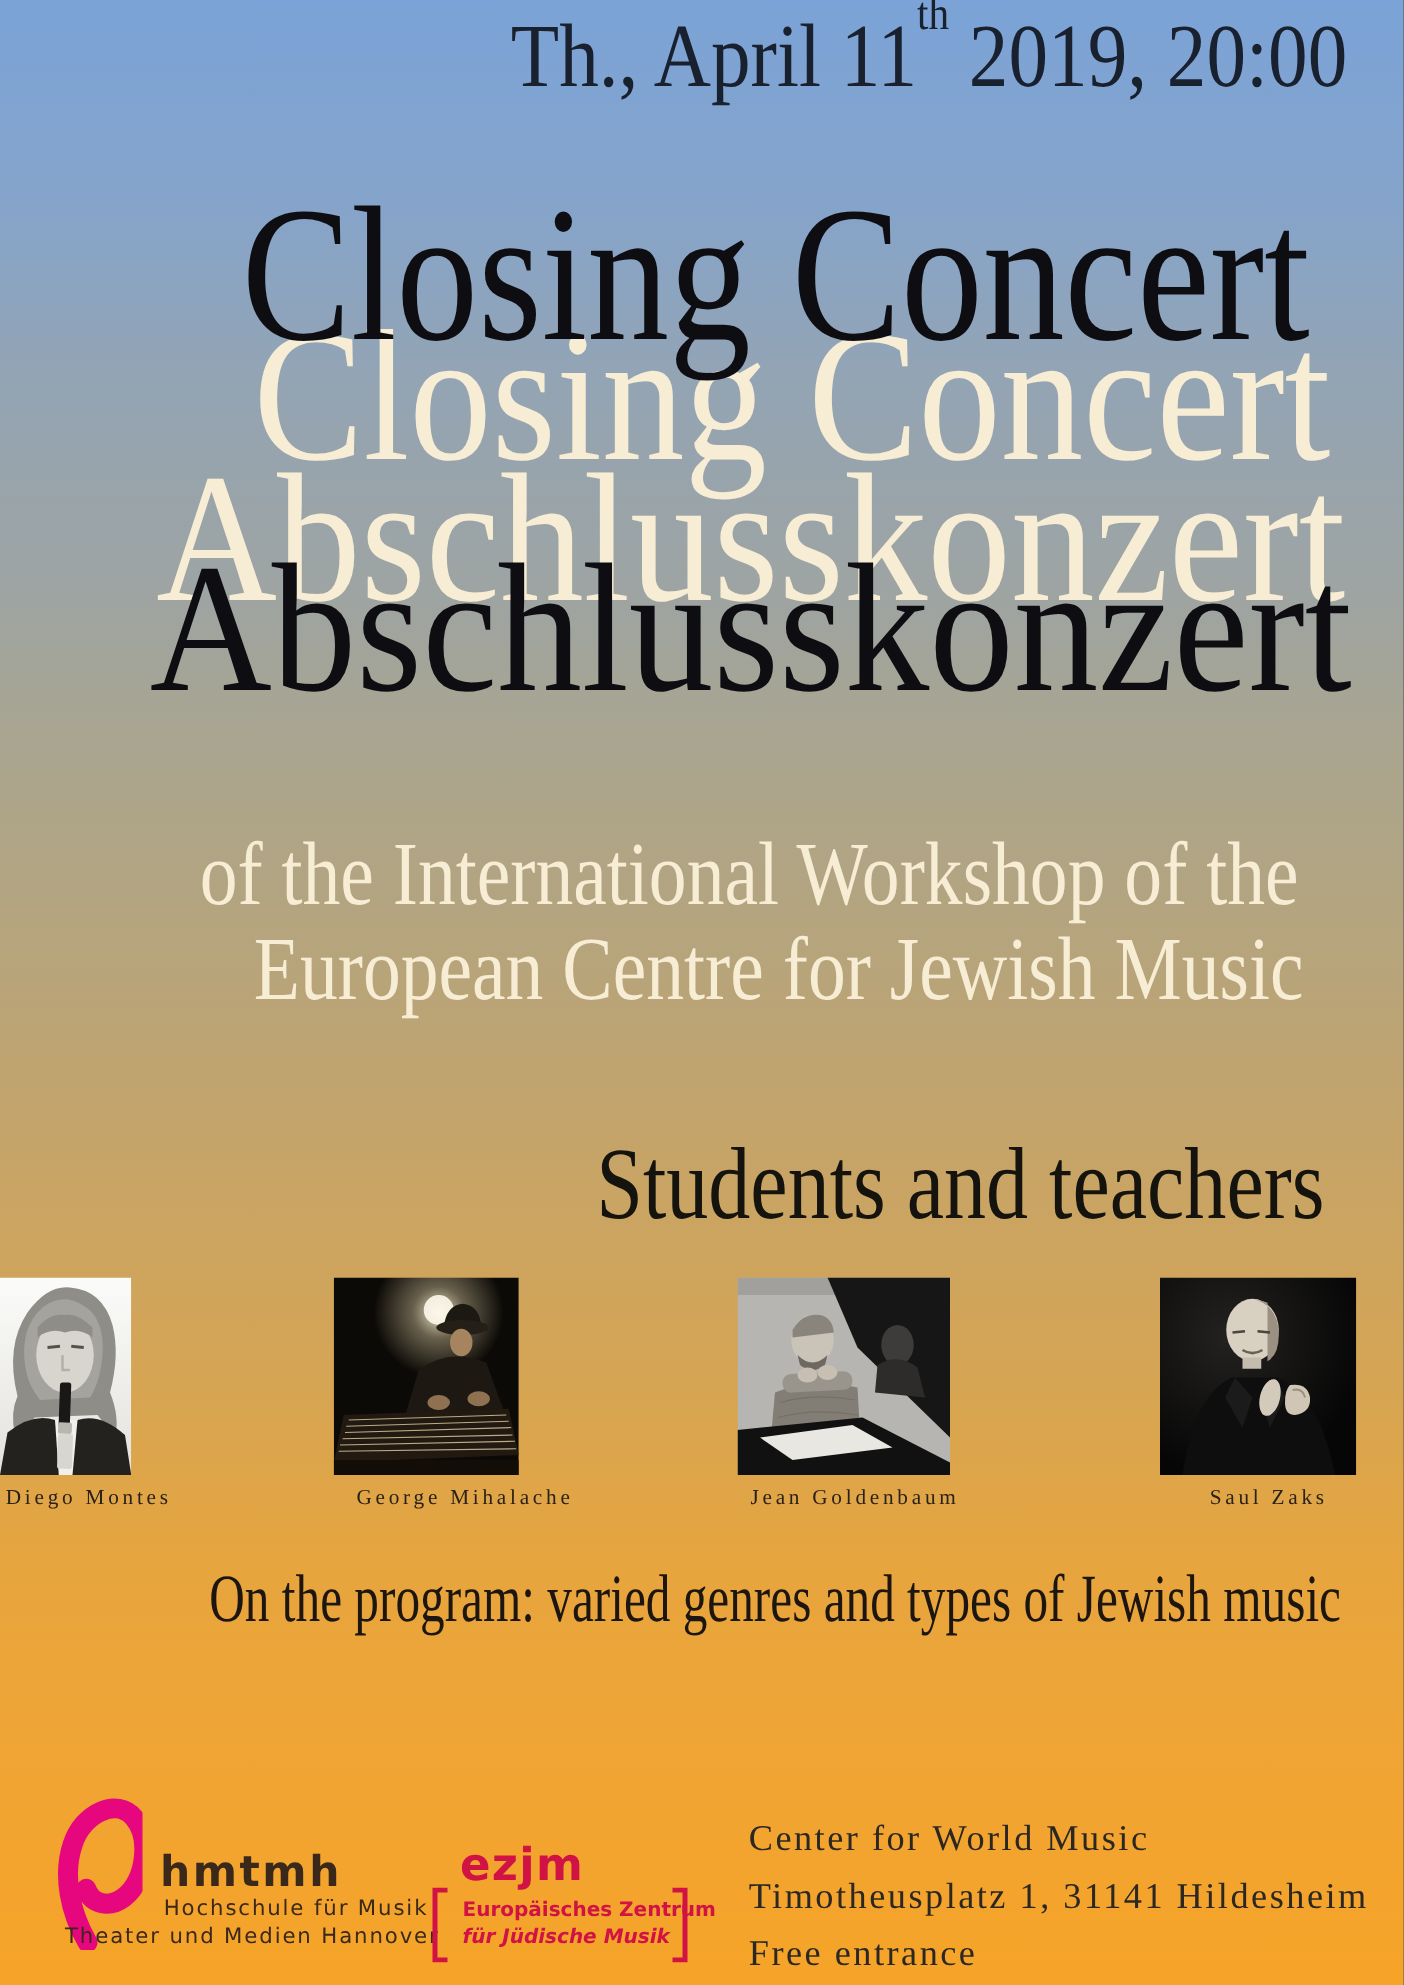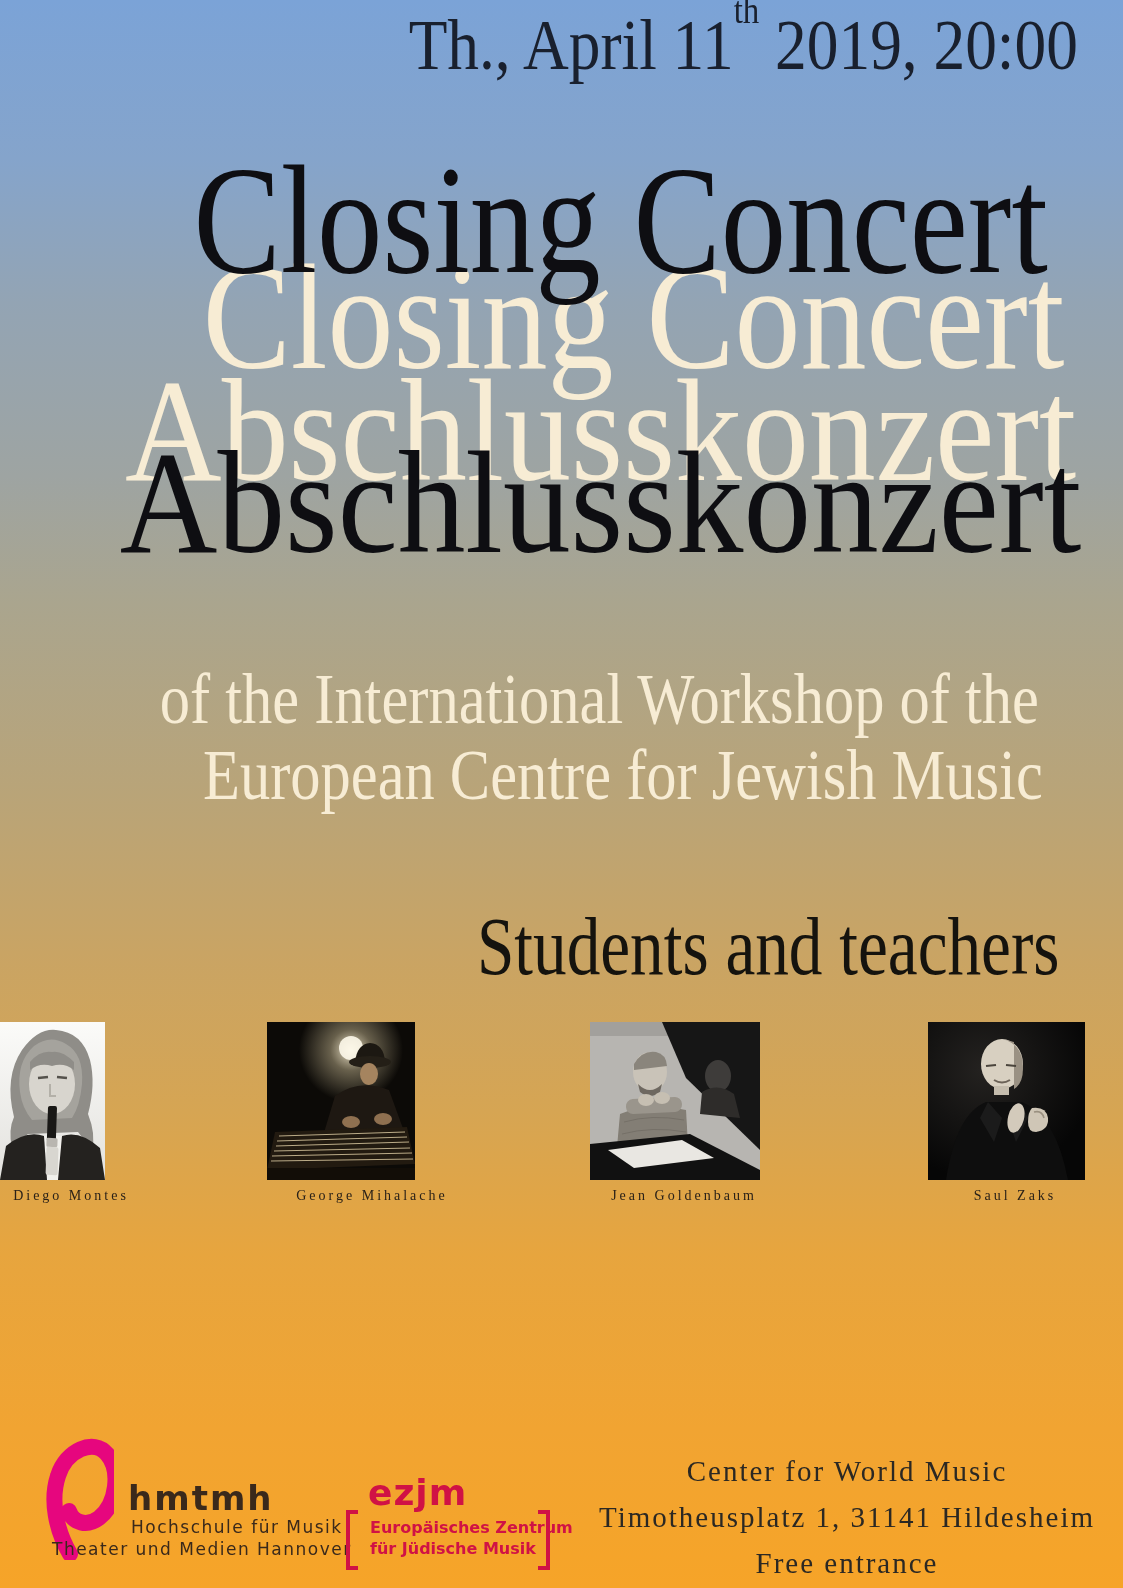--- a/index.html
+++ b/index.html
@@ -17,32 +17,32 @@
   .date sup { font-size:52%; position:relative; top:-0.55em; line-height:0; }
   .title-black { color:#0e0e12; }
   .title-cream { color:#f7ecd4; }
   .subtitle { font-size:72px; color:#f7ecd4; }
   .heading { font-size:82px; color:#15130e; }
   .program { font-size:54px; color:#1d1610; }
   .photo { position:absolute; top:1022px; height:158px; }
   .photo svg { display:block; }
   .perf-name {
     position:absolute; top:1188px; transform:translateX(-50%);
-    font-size:14px; letter-spacing:3px; color:#2a2118; white-space:nowrap; font-weight:500;
+    font-size:17px; letter-spacing:3px; color:#2a2118; white-space:nowrap; font-weight:500;
   }
   .logo-sans { font-family:"DejaVu Sans", sans-serif; position:absolute; white-space:nowrap; }
   .hmtmh-acronym { left:128px; top:1478px; font-size:34px; font-weight:bold; letter-spacing:2px; color:#3a291b; }
   .hmtmh-line1 { left:131px; top:1517px; font-size:17px; letter-spacing:1.5px; font-weight:500; color:#3a291b; }
   .hmtmh-line2 { left:52px; top:1539px; font-size:17px; letter-spacing:1.5px; font-weight:500; color:#3a291b; }
   .ezjm-acronym { left:368px; top:1472px; font-size:36px; font-weight:bold; letter-spacing:1px; color:#d01245; }
   .ezjm-line1 { left:370px; top:1518px; font-size:16px; font-weight:bold; color:#d01245;text-align:center; }
-  .ezjm-line2 { left:370px; top:1539px; font-size:16px; font-weight:bold; color:#d01245; }
+  .ezjm-line2 { left:370px; top:1539px; font-size:16px; font-weight:bold; color:#d01245;font-style:italic; }
   .bracket { position:absolute; top:1510px; }
   .venue {
-    position:absolute; right:28px; top:1448px; text-align:center;
+    position:absolute; right:28px; top:1448px; text-align:left;
     font-size:29px; letter-spacing:2px; color:#2b2823; line-height:46px; white-space:nowrap;
   }
   .logo-icon { position:absolute; }
 </style>
 </head>
 <body>
 
 <div class="poster">
 
   <div class="center-line date" style="top:9px">
@@ -176,20 +176,23 @@
       <path d="M104 86 Q118 84 120 96 Q121 108 108 110 Q100 110 100 100 Q100 90 104 86 Z" fill="#cfc6b6"></path>
       <path d="M106 90 Q114 88 116 96" stroke="#9a9080" stroke-width="1.6" fill="none"></path>
     </svg>
   </div>
 
   <div class="perf-name" style="left:71px">Diego Montes</div>
   <div class="perf-name" style="left:372px">George Mihalache</div>
   <div class="perf-name" style="left:684px">Jean Goldenbaum</div>
   <div class="perf-name" style="left:1015px">Saul Zaks</div>
 
+  <div class="center-line program" style="top:1252px">
+    <span class="squish" style="transform:scaleX(0.73)">On the program: varied genres and types of Jewish music</span>
+  </div>
 
   <div class="logo-icon" style="left:42px; top:1430px">
     <svg width="72" height="130" viewBox="0 0 72 130">
       <path d="M28 124 C 14 100, 8 70, 16 46 C 24 20, 52 8, 65 24 C 79 40, 75 74, 57 88 C 45 97, 31 93, 27 81" fill="none" stroke="#e6067e" stroke-width="16" stroke-linecap="round"></path>
     </svg>
   </div>
   <div class="logo-sans hmtmh-acronym">hmtmh</div>
   <div class="logo-sans hmtmh-line1">Hochschule für Musik</div>
   <div class="logo-sans hmtmh-line2">Theater und Medien Hannover</div>
 

